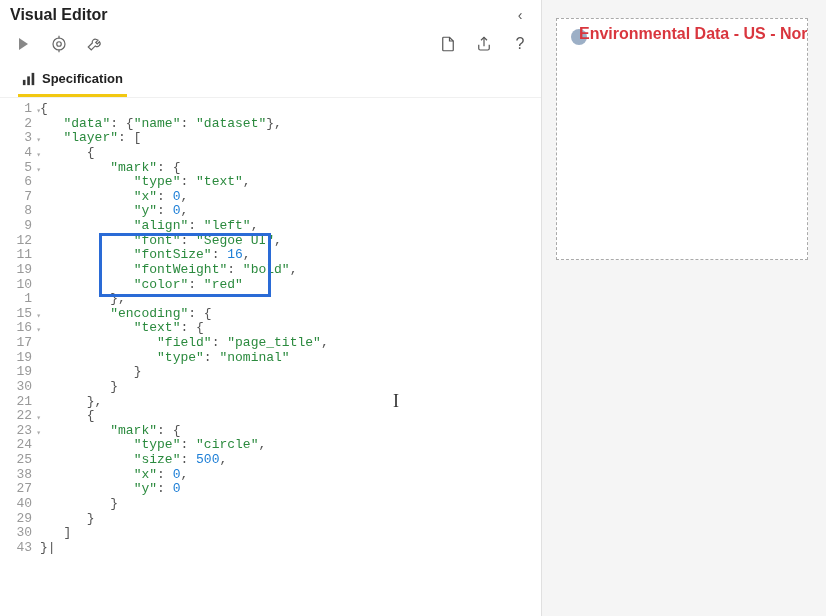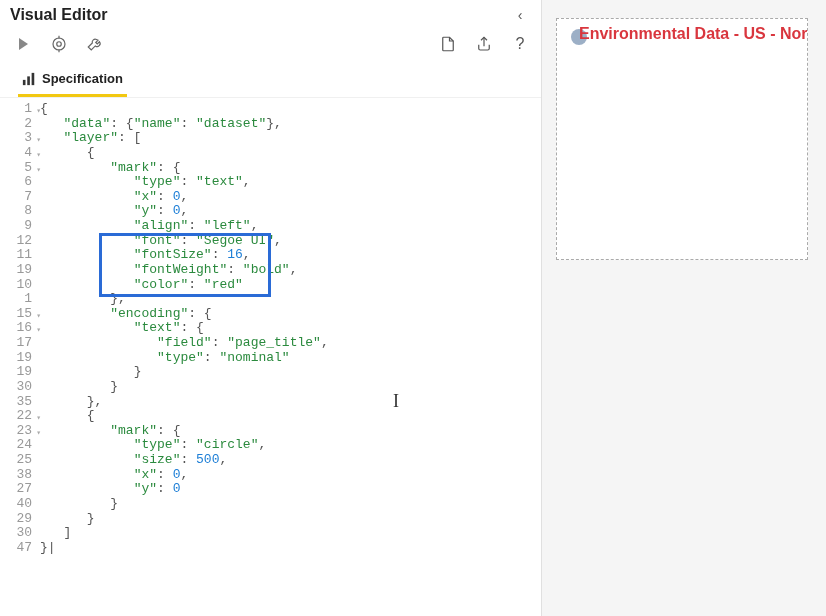--- a/index.html
+++ b/index.html
@@ -263,31 +263,31 @@
           <div class="ln">11</div>
           <div class="ln">19</div>
           <div class="ln">10</div>
           <div class="ln">1</div>
           <div class="ln">15<span class="fold">▾</span></div>
           <div class="ln">16<span class="fold">▾</span></div>
           <div class="ln">17</div>
           <div class="ln">19</div>
           <div class="ln">19</div>
           <div class="ln">30</div>
-          <div class="ln">35</div>
+          <div class="ln">21</div>
           <div class="ln">22<span class="fold">▾</span></div>
           <div class="ln">23<span class="fold">▾</span></div>
           <div class="ln">24</div>
           <div class="ln">25</div>
           <div class="ln">38</div>
           <div class="ln">27</div>
           <div class="ln">40</div>
           <div class="ln">29</div>
           <div class="ln">30</div>
-          <div class="ln">47</div>
+          <div class="ln">43</div>
         </div>
       <div class="code" id="code"><div class="cl"><span class="punc">{</span></div><div class="cl">   <span class="key">"data"</span><span class="punc">: {</span><span class="key">"name"</span><span class="punc">: </span><span class="strv">"dataset"</span><span class="punc">},</span></div><div class="cl">   <span class="key">"layer"</span><span class="punc">: [</span></div><div class="cl">      <span class="punc">{</span></div><div class="cl">         <span class="key">"mark"</span><span class="punc">: {</span></div><div class="cl">            <span class="key">"type"</span><span class="punc">: </span><span class="strv">"text"</span><span class="punc">,</span></div><div class="cl">            <span class="key">"x"</span><span class="punc">: </span><span class="num">0</span><span class="punc">,</span></div><div class="cl">            <span class="key">"y"</span><span class="punc">: </span><span class="num">0</span><span class="punc">,</span></div><div class="cl">            <span class="key">"align"</span><span class="punc">: </span><span class="strv">"left"</span><span class="punc">,</span></div><div class="cl">            <span class="key">"font"</span><span class="punc">: </span><span class="strv">"Segoe UI"</span><span class="punc">,</span></div><div class="cl">            <span class="key">"fontSize"</span><span class="punc">: </span><span class="num">16</span><span class="punc">,</span></div><div class="cl">            <span class="key">"fontWeight"</span><span class="punc">: </span><span class="strv">"bold"</span><span class="punc">,</span></div><div class="cl">            <span class="key">"color"</span><span class="punc">: </span><span class="strv">"red"</span></div><div class="cl">         <span class="punc">},</span></div><div class="cl">         <span class="key">"encoding"</span><span class="punc">: {</span></div><div class="cl">            <span class="key">"text"</span><span class="punc">: {</span></div><div class="cl">               <span class="key">"field"</span><span class="punc">: </span><span class="strv">"page_title"</span><span class="punc">,</span></div><div class="cl">               <span class="key">"type"</span><span class="punc">: </span><span class="strv">"nominal"</span></div><div class="cl">            <span class="punc">}</span></div><div class="cl">         <span class="punc">}</span></div><div class="cl">      <span class="punc">},</span></div><div class="cl">      <span class="punc">{</span></div><div class="cl">         <span class="key">"mark"</span><span class="punc">: {</span></div><div class="cl">            <span class="key">"type"</span><span class="punc">: </span><span class="strv">"circle"</span><span class="punc">,</span></div><div class="cl">            <span class="key">"size"</span><span class="punc">: </span><span class="num">500</span><span class="punc">,</span></div><div class="cl">            <span class="key">"x"</span><span class="punc">: </span><span class="num">0</span><span class="punc">,</span></div><div class="cl">            <span class="key">"y"</span><span class="punc">: </span><span class="num">0</span></div><div class="cl">         <span class="punc">}</span></div><div class="cl">      <span class="punc">}</span></div><div class="cl">   <span class="punc">]</span></div><div class="cl"><span class="punc">}|</span></div></div>
       <div class="highlight-box"></div>
     </div>
 
     <div class="text-cursor">I</div>
   </div>
 
   <div class="right-pane">
     <div class="preview-box">

